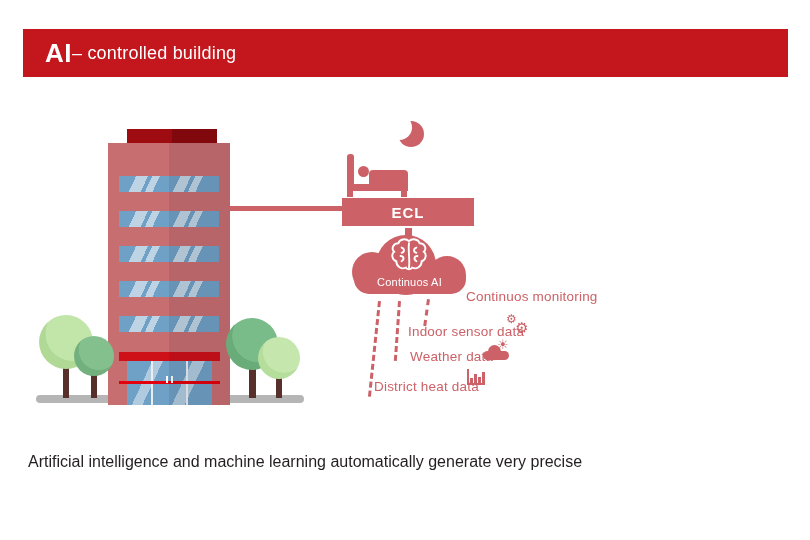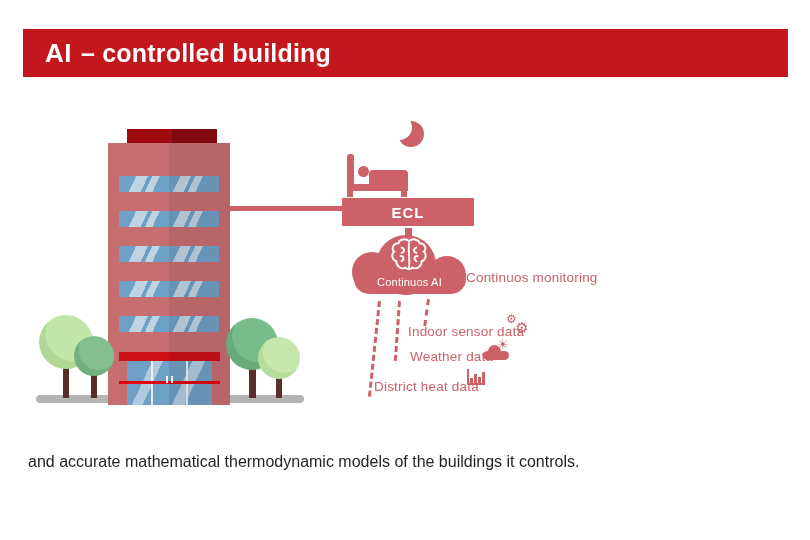--- a/index.html
+++ b/index.html
@@ -8,21 +8,21 @@
     font-family:"Liberation Sans", sans-serif;
     position:relative;overflow:hidden;
   }
   .abs{position:absolute;}
   
   .header-bar{
     left:23px;top:29px;width:765px;height:48px;
     background:#C4161D;color:#fff;display:flex;align-items:center;
   }
   .header-bar .t-bold{font-weight:700;font-size:26px;margin-left:22px;letter-spacing:0.5px;}
-  .header-bar .t-rest{font-weight:700;font-size:25px;margin-left:9px;letter-spacing:0.2px;}
+  .header-bar .t-rest{font-weight:400;font-size:18px;letter-spacing:0.2px;}
   
   .ground{left:36px;top:395px;width:268px;height:8px;background:#B5B5B5;border-radius:4px;}
   .trunk{background:#572F2B;}
   .crown{border-radius:50%;}
   
   .facade{left:108px;top:143px;width:122px;height:262px;background:#C76E71;}
   .roof{left:127px;top:129px;width:90px;height:16px;background:#9E0C11;}
   .roof-shade{left:45px;top:0;width:45px;height:16px;background:rgba(0,0,0,0.18);}
   .win{
     left:11px;width:100px;height:16px;
@@ -151,21 +151,21 @@
       <path d="M26 17 c-3 0,-4 3,-1 5"></path>
     </g>
   </svg>
   <div class="abs cloud-label">Continuos AI</div>
 </div>
 
 <div class="abs dash" style="left:378px;top:301px;height:96px;transform:rotate(6deg)"></div>
 <div class="abs dash" style="left:398px;top:301px;height:60px;transform:rotate(4deg)"></div>
 <div class="abs dash" style="left:427px;top:299px;height:27px;transform:rotate(8deg)"></div>
 
-<div class="abs rose-text" style="left:466px;top:270px">Continuos monitoring</div>
+<div class="abs rose-text" style="left:466px;top:289px">Continuos monitoring</div>
 
 <div class="abs rose-text" style="left:408px;top:324px">Indoor sensor data</div>
 <div class="abs" style="left:506px;top:313px;width:28px;height:24px">
   <span class="gear" style="left:0;top:0;font-size:12px">⚙</span>
   <span class="gear" style="left:9px;top:7px;font-size:15px">⚙</span>
 </div>
 
 <div class="abs rose-text" style="left:410px;top:349px">Weather data</div>
 <div class="abs" style="left:483px;top:341px;width:30px;height:22px">
   <span class="sun-glyph">☀</span>
@@ -177,14 +177,14 @@
 <div class="abs" style="left:467px;top:369px;width:20px;height:16px">
   <div class="abs bars" style="height:14px">
     <div class="bar" style="height:5px"></div>
     <div class="bar" style="height:9px"></div>
     <div class="bar" style="height:6px"></div>
     <div class="bar" style="height:11px"></div>
   </div>
 </div>
 
 <div class="abs caption">
-  <span>and accurate mathematical thermodynamic models of the buildings it controls.</span>
+  <span>Artificial intelligence and machine learning automatically generate very precise</span>
 </div>
 
 </body></html>

